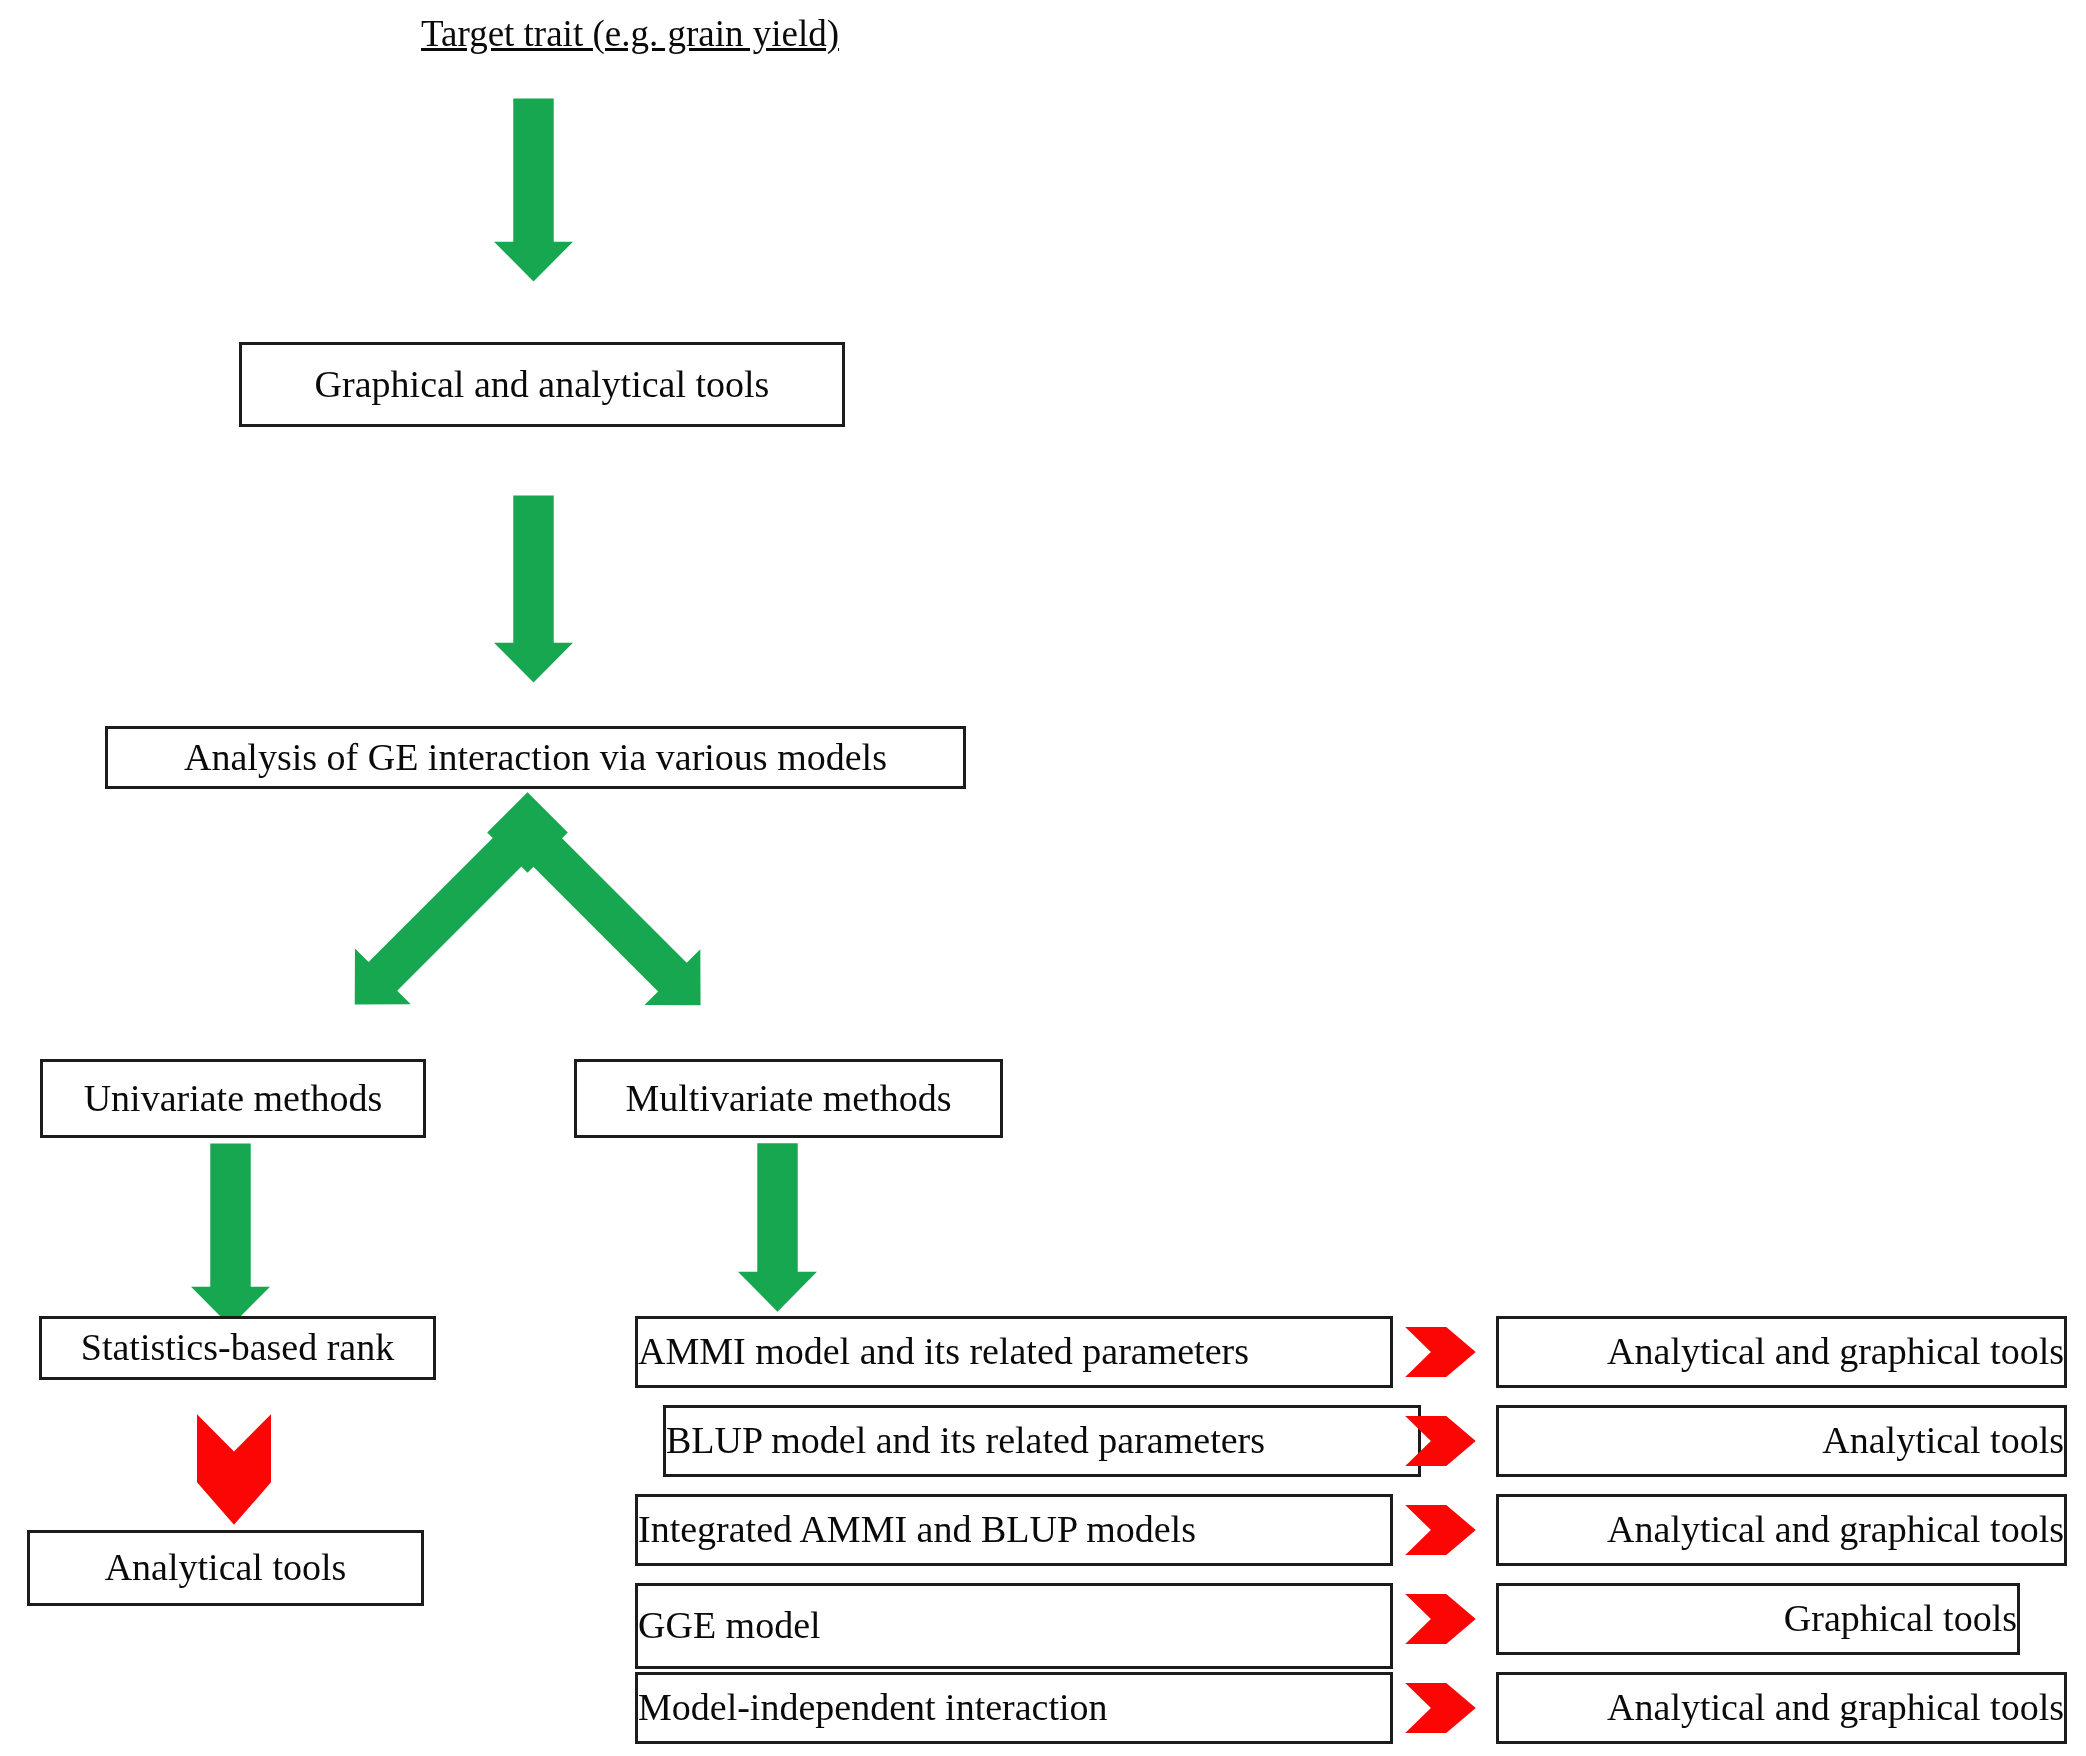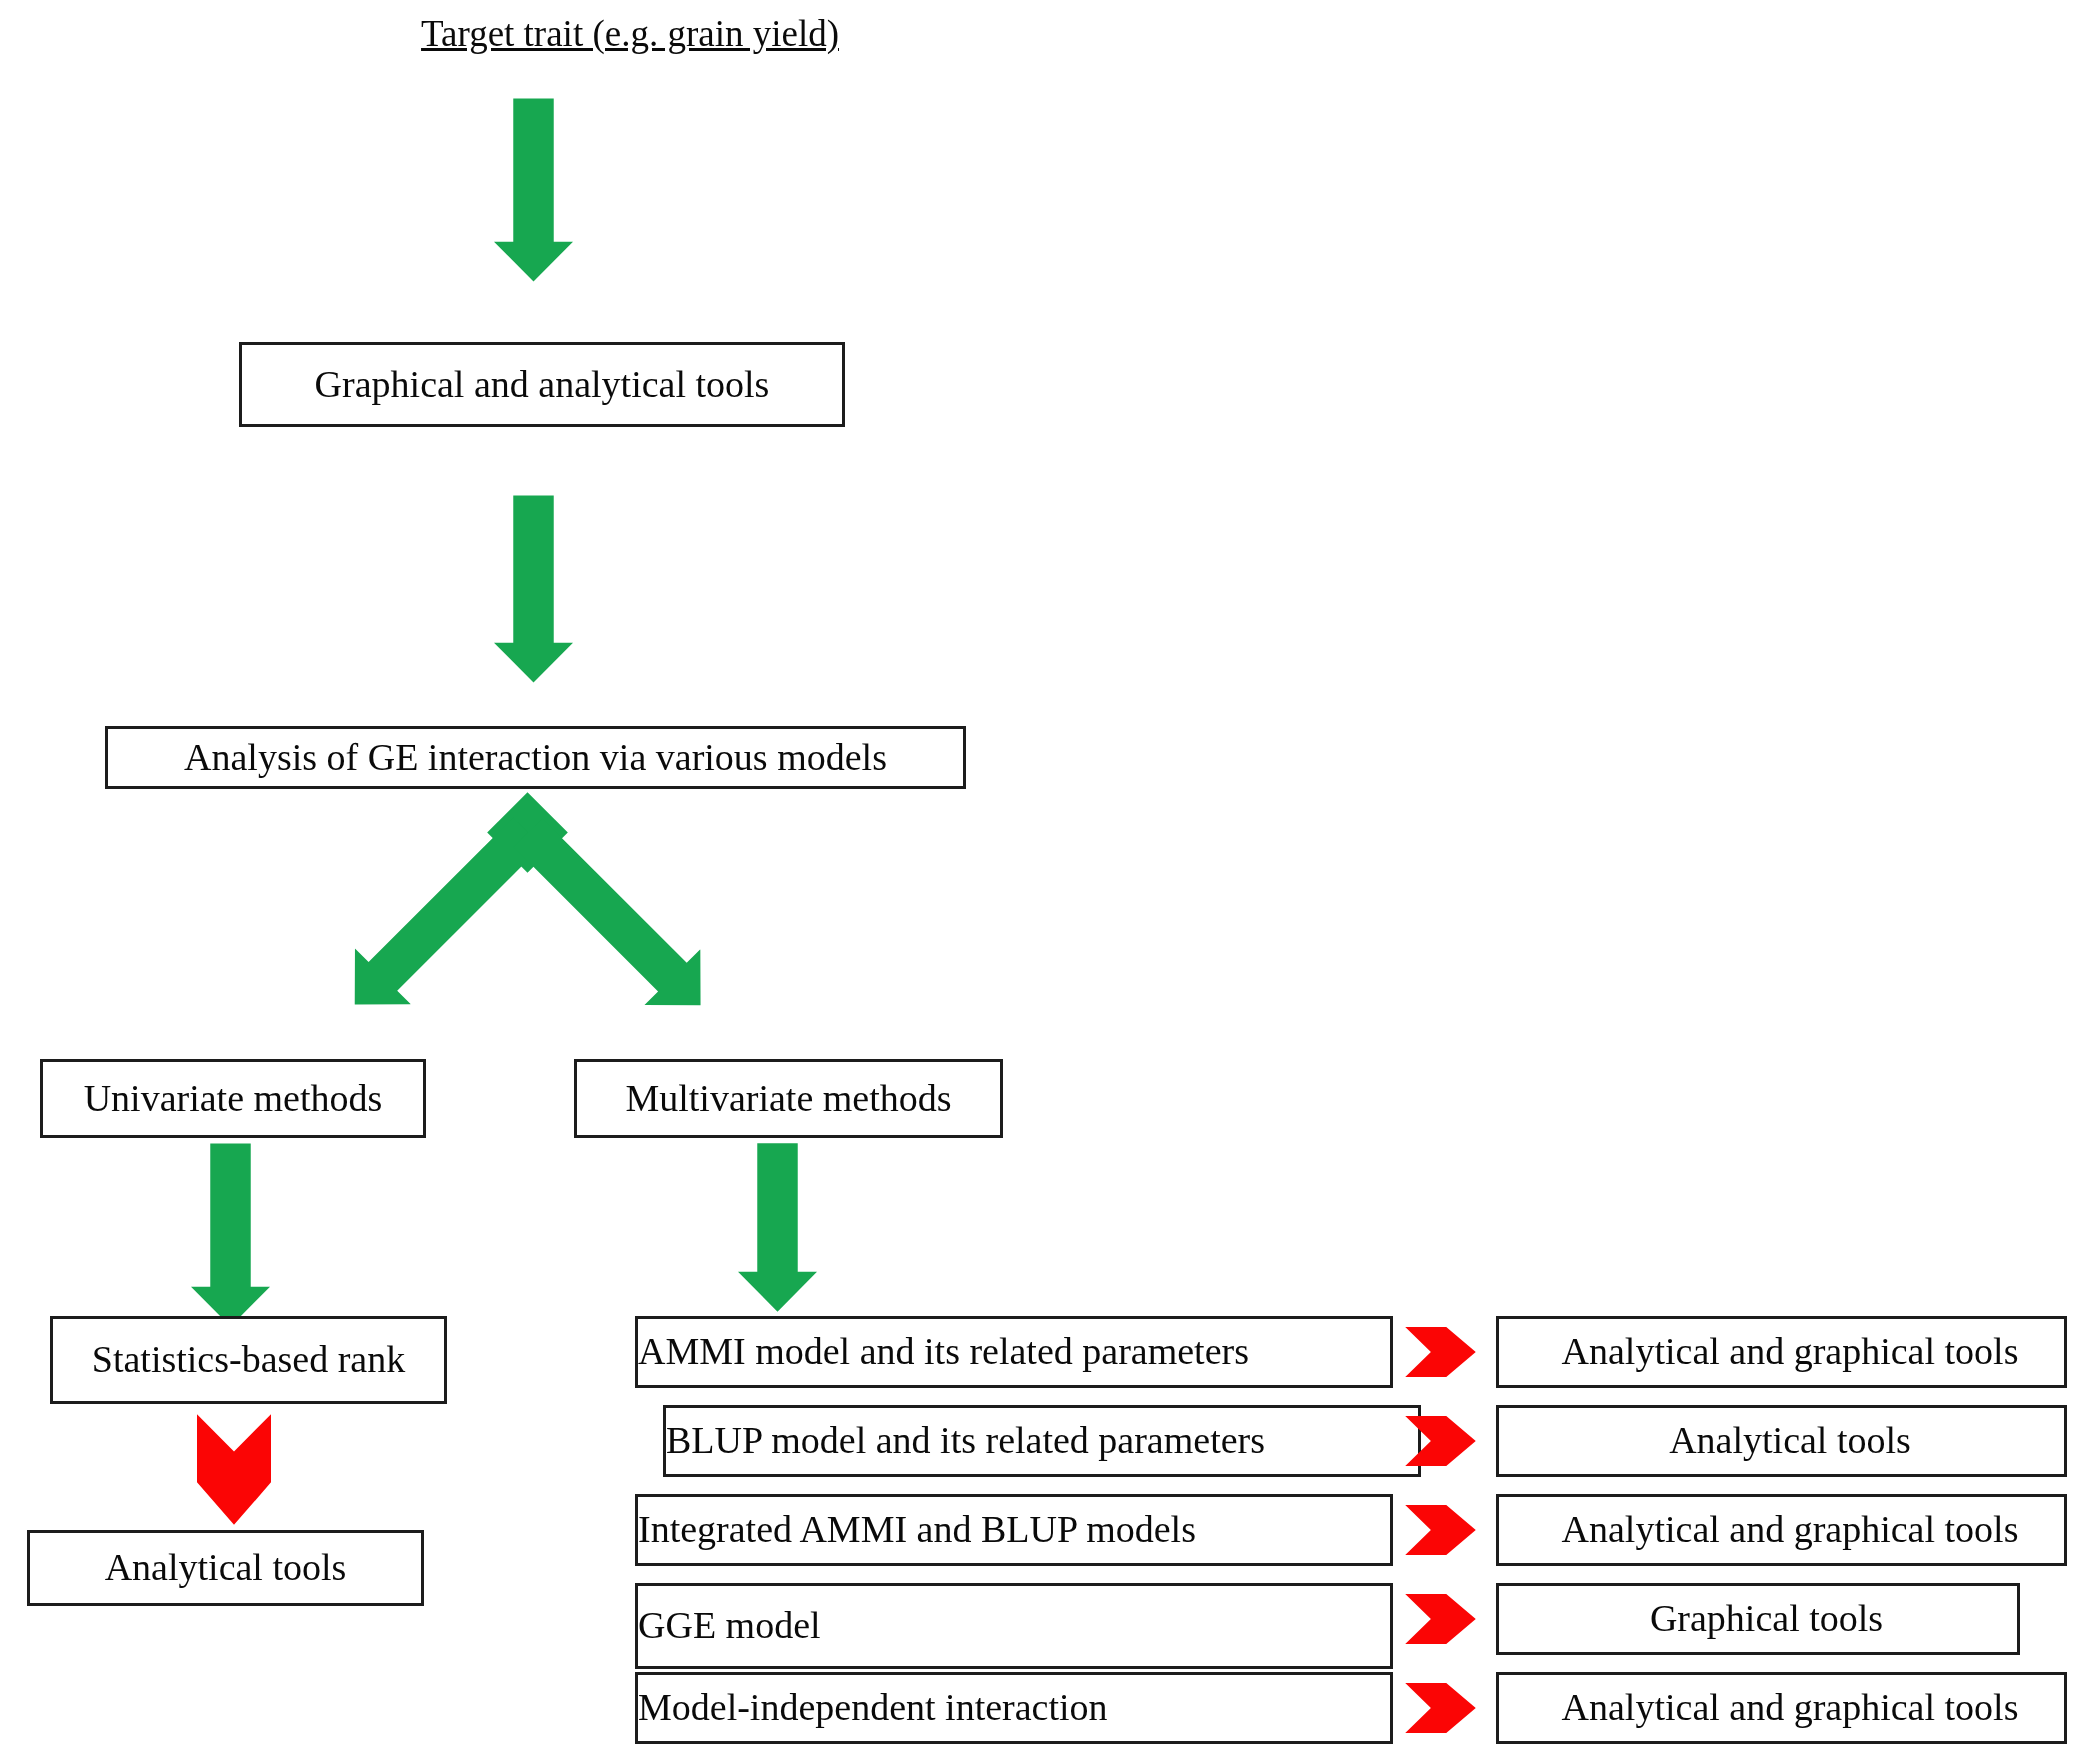--- a/index.html
+++ b/index.html
@@ -19,21 +19,21 @@
   .abs{position:absolute}
   .fc-box{
     position:absolute;
     border:3.9px solid var(--border);
     background:var(--background);
     display:flex;align-items:center;
     font-size:38px;line-height:1.05;white-space:nowrap;
   }
   .center{justify-content:center;text-align:center}
   .leftpad{justify-content:flex-start;}
-  .leftpad-lg{justify-content:center;padding-left:17px}
+  .leftpad-lg{justify-content:flex-end;padding-left:17px}
   .title-text{
     position:absolute;left:220px;top:11.6px;width:619px;
     font-size:37px;text-align:right;white-space:nowrap;text-decoration:underline;
   }
   .v-arm{transform-origin:40px 0px}
   .v-arm.left{transform:rotate(45deg)}
   .v-arm.right{transform:rotate(-45deg)}
   .v-diamond{
     position:absolute;left:499px;top:804px;width:57px;height:57px;
     background:var(--green);transform:rotate(45deg);
@@ -78,21 +78,21 @@
     <span>Multivariate methods</span>
   </div>
 
   <svg class="abs" style="left:191px;top:1143px" width="79" height="184" viewBox="0 0 123 285">
     <polygon points="30,0 93,0 93,223 123,223 61.5,285 0,223 30,223" style="fill:var(--green)"></polygon>
   </svg>
   <svg class="abs" style="left:738px;top:1143px" width="79" height="169" viewBox="0 0 123 262">
     <polygon points="30,0 93,0 93,200 123,200 61.5,262 0,200 30,200" style="fill:var(--green)"></polygon>
   </svg>
 
-  <div class="fc-box center" style="left:50px;top:1316px;width:397px;height:88px">
+  <div class="fc-box center" style="left:39px;top:1316px;width:397px;height:64px">
     <span>Statistics-based rank</span>
   </div>
 
   <svg class="abs" style="left:197px;top:1414px" width="74" height="111" viewBox="0 0 115 172">
     <polygon points="0,0 57.5,58 115,0 115,106 57.5,172 0,106" style="fill:var(--red)"></polygon>
   </svg>
 
   <div class="fc-box center" style="left:27px;top:1530px;width:397px;height:76px">
     <span>Analytical tools</span>
   </div>

